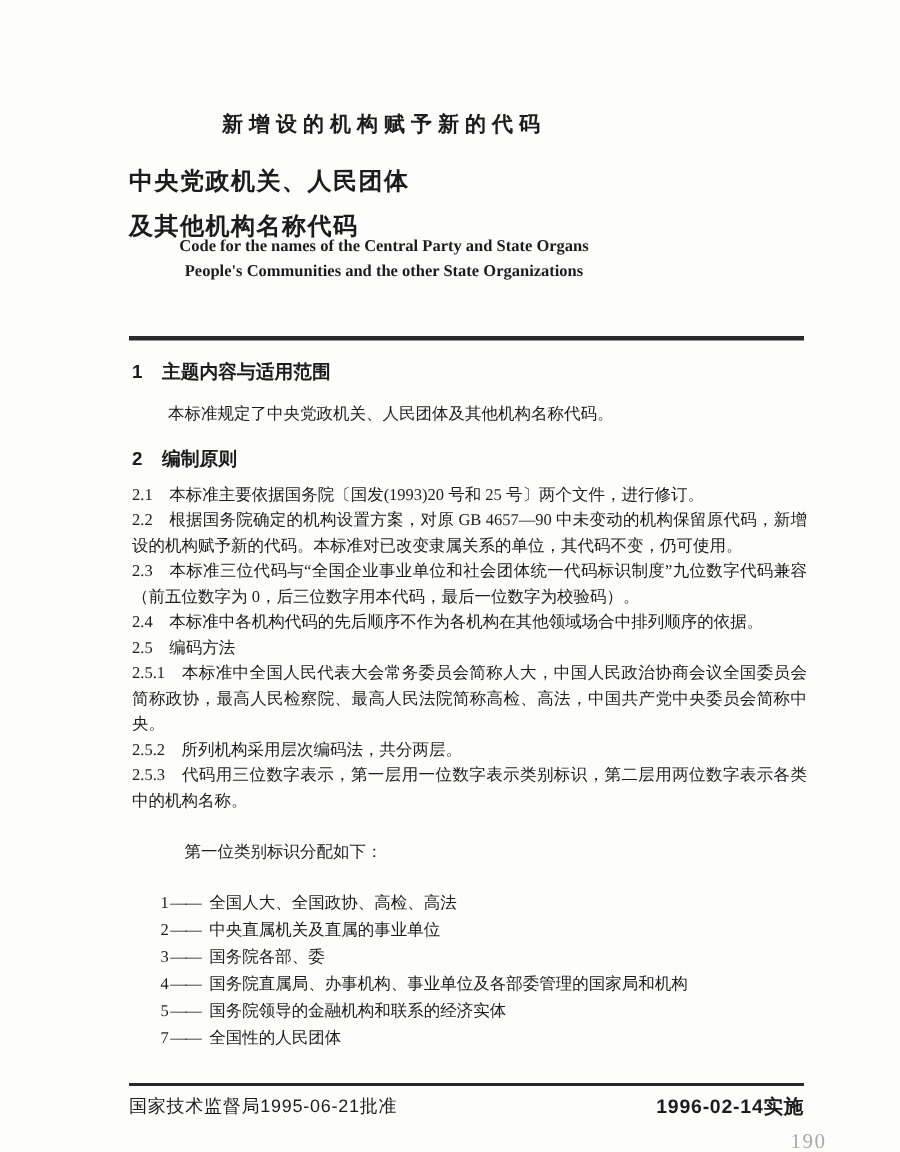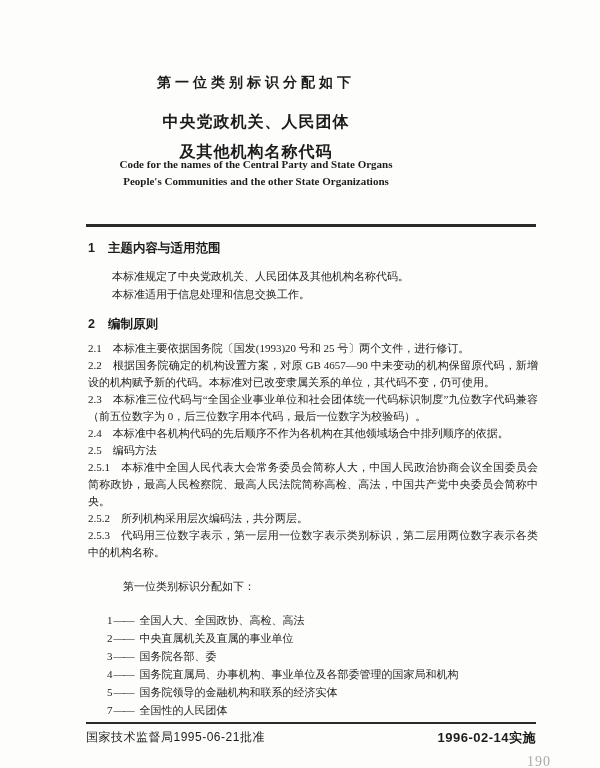--- a/index.html
+++ b/index.html
@@ -19,21 +19,21 @@
     top: 74px; left: 86px; width: 340px;
     text-align: center;
     font-family: "Liberation Sans", "DejaVu Sans", sans-serif;
     font-weight: bold;
     font-size: 14px;
     letter-spacing: 4px;
   }
   .title-cn {
     position: absolute;
     top: 107px; left: 86px; width: 340px;
-    text-align: center;
+    text-align: left;
     font-family: "Liberation Sans", "DejaVu Sans", sans-serif;
     font-weight: bold;
     font-size: 16px;
     line-height: 30px;
     letter-spacing: 1px;
   }
   .gb-block {
     position: absolute;
     top: 128px; left: 435px; width: 160px;
   }
@@ -131,21 +131,21 @@
     font-size: 14px;
     color: #a9a9a9;
     letter-spacing: 1px;
   }
 </style>
 </head>
 <body>
 
 <div class="page">
 
-  <div class="std-header">第一位类别标识分配如下</div>
+  <div class="std-header">新增设的机构赋予新的代码</div>
 
   <div class="title-cn">
     <div>中央党政机关、人民团体</div>
     <div>及其他机构名称代码</div>
   </div>
 
 
   <div class="title-en">
     <div>Code for the names of the Central Party and State Organs</div>
     <div>People's Communities and the other State Organizations</div>
@@ -154,21 +154,20 @@
   <div class="rule-top"></div>
 
   <div class="content">
 
     <p class="sec-heading">
       <span class="sec-num">1</span><span>主题内容与适用范围</span>
     </p>
 
     <div class="sec1-paras">
       <p class="indent-para">本标准规定了中央党政机关、人民团体及其他机构名称代码。</p>
-      <p class="indent-para">本标准适用于信息处理和信息交换工作。</p>
     </div>
 
     <p class="sec-heading sec2-head">
       <span class="sec-num">2</span><span>编制原则</span>
     </p>
 
     <div class="clauses">
       <p class="clause"><span class="cnum">2.1</span><span>本标准主要依据国务院〔国发(1993)20 号和 25 号〕两个文件，进行修订。</span></p>
       <p class="clause"><span class="cnum">2.2</span><span>根据国务院确定的机构设置方案，对原 GB 4657—90 中未变动的机构保留原代码，新增设的机构赋予新的代码。本标准对已改变隶属关系的单位，其代码不变，仍可使用。</span></p>
       <p class="clause"><span class="cnum">2.3</span><span>本标准三位代码与“全国企业事业单位和社会团体统一代码标识制度”九位数字代码兼容（前五位数字为 0，后三位数字用本代码，最后一位数字为校验码）。</span></p>

